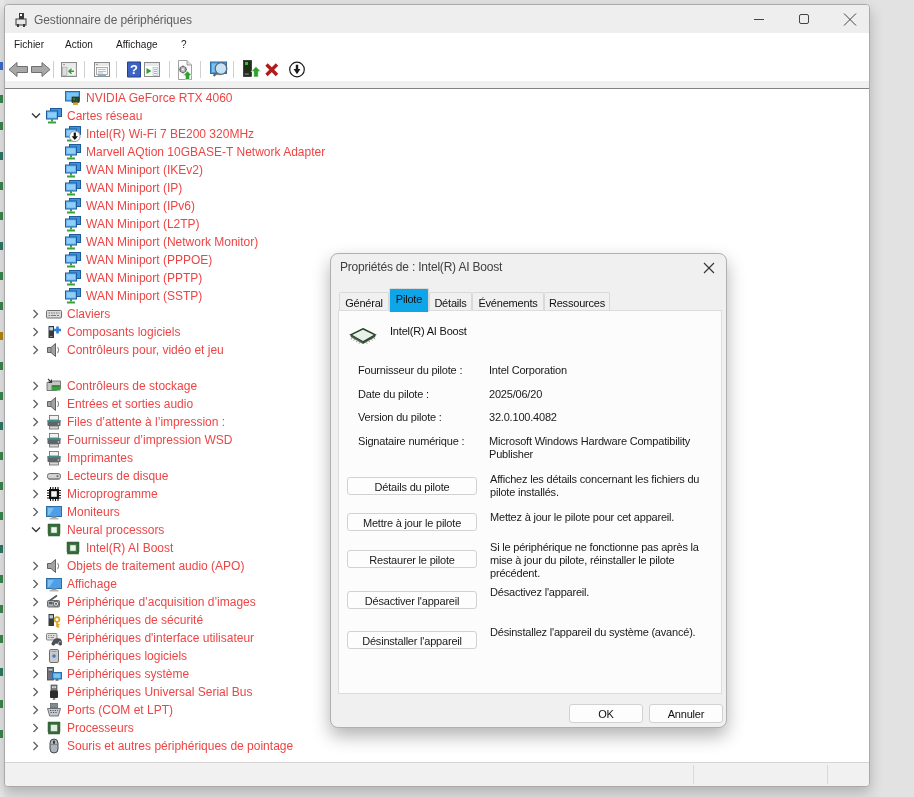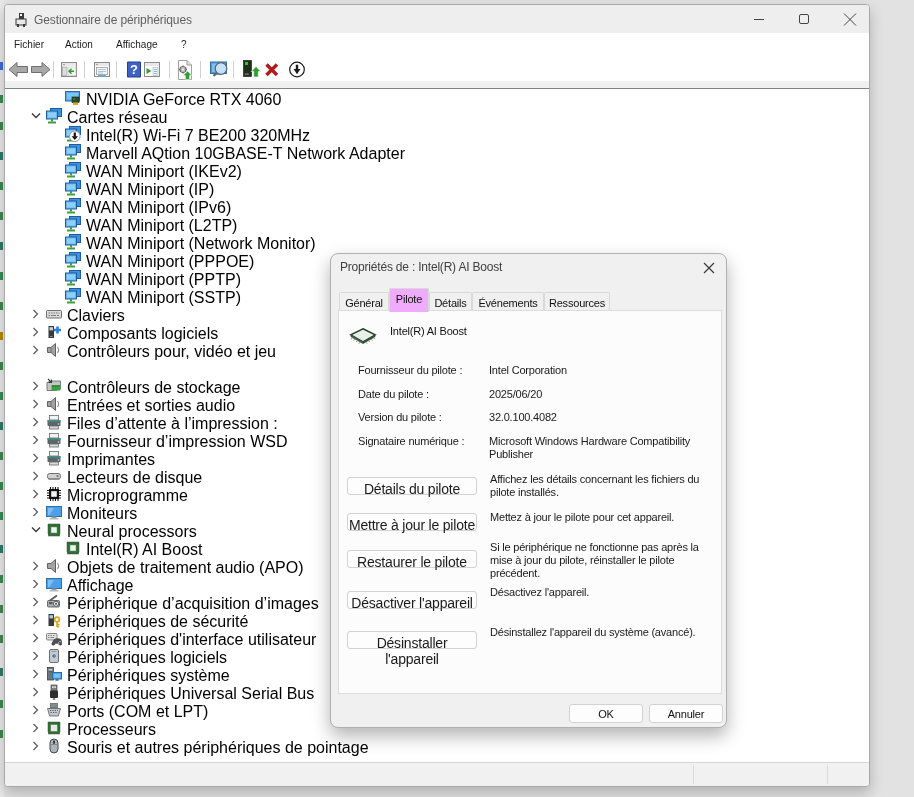--- a/index.html
+++ b/index.html
@@ -10,34 +10,34 @@
 .wbtn{position:absolute;top:0;width:46px;height:28px}
 #appicon{position:absolute;left:8px;top:7px}
 #menubar{position:absolute;left:0;top:28px;right:0;height:25px;background:#ffffff}
 .mi{position:absolute;top:6px;font-size:10px;color:#1a1a1a}
 #toolbar{position:absolute;left:0;top:53px;right:0;height:23px;background:#ffffff}
 #gap{position:absolute;left:0;top:76px;right:0;height:7px;background:#f0f0f0}
 #tree{position:absolute;left:0;top:83px;width:903px;height:676px;background:#ffffff;border-top:1px solid #828282;overflow:hidden}
 .row{position:absolute;left:0;height:18px;width:100%;white-space:nowrap}
 .row .chev{position:absolute;left:25px;top:3px}
 .row .ic{position:absolute;top:1px}
-.row .lb{position:absolute;top:2px;font-size:16px;color:#000000}
+.row .lb{position:absolute;top:2px;font-size:12px;color:#ef4444}
 .t .ic{left:41px}.t .lb{left:62px}
 .c .ic{left:60px}.c .lb{left:81px}
 #statusbar{position:absolute;left:0;bottom:0;right:0;height:24px;background:#f1f1f1;border-top:1px solid #d5d5d5}
 .ssep{position:absolute;top:2px;bottom:2px;width:1px;background:#dadada}
 #dlg{position:absolute;left:330px;top:253px;width:397px;height:475px;background:#f0f0f0;border:1px solid #b0b0b0;border-radius:8px;box-shadow:0 8px 18px rgba(0,0,0,.3);font-size:11px;letter-spacing:-0.2px}
 #dtitle{position:absolute;left:9px;top:6px;font-size:12px;letter-spacing:-0.2px;color:#404040}
 #dclose{position:absolute;right:8px;top:5px;width:18px;height:18px}
 .tab{position:absolute;top:38px;height:19px;background:#f0f0f0;border:1px solid #d9d9d9;border-bottom:none;font-size:11px;text-align:center;padding-top:4px;border-radius:2px 2px 0 0}
-#tabactive{top:34px;height:24px;background:#f0abfc;z-index:3}
+#tabactive{top:34px;height:24px;background:#0ea5e9;z-index:3}
 #page{position:absolute;left:7px;top:56px;width:384px;height:384px;background:#fcfcfc;border:1px solid #dcdcdc;z-index:1}
 .fl{position:absolute;left:19px;font-size:11px;color:#1a1a1a}
 .fv{position:absolute;left:150px;font-size:11px;color:#1a1a1a}
-.dbtn{position:absolute;left:8px;width:130px;height:18px;background:#fdfdfd;border:1px solid #d2d2d2;border-radius:3px;font-size:14px;text-align:center;padding-top:3px;color:#1a1a1a}
+.dbtn{position:absolute;left:8px;width:130px;height:18px;background:#fdfdfd;border:1px solid #d2d2d2;border-radius:3px;font-size:11px;text-align:center;padding-top:3px;color:#1a1a1a}
 .ds{position:absolute;left:151px;width:216px;font-size:11px;line-height:13px;color:#1a1a1a}
 .fbtn{position:absolute;top:450px;width:74px;height:19px;background:#fdfdfd;border:1px solid #d2d2d2;border-radius:3px;font-size:11px;text-align:center;padding-top:3px}
 #lstrip{position:absolute;left:0;top:0;width:4px;height:797px;background:#e8e8e8}
 </style></head>
 <body>
 <div id="lstrip">
     <div style="position:absolute;left:0;top:62px;width:3px;height:8px;background:#3a6fd0"></div>
     <div style="position:absolute;left:0;top:95px;width:3px;height:8px;background:#3c8a50"></div>
     <div style="position:absolute;left:0;top:122px;width:3px;height:8px;background:#3c8a50"></div>
     <div style="position:absolute;left:0;top:152px;width:3px;height:8px;background:#2e7a6a"></div>

